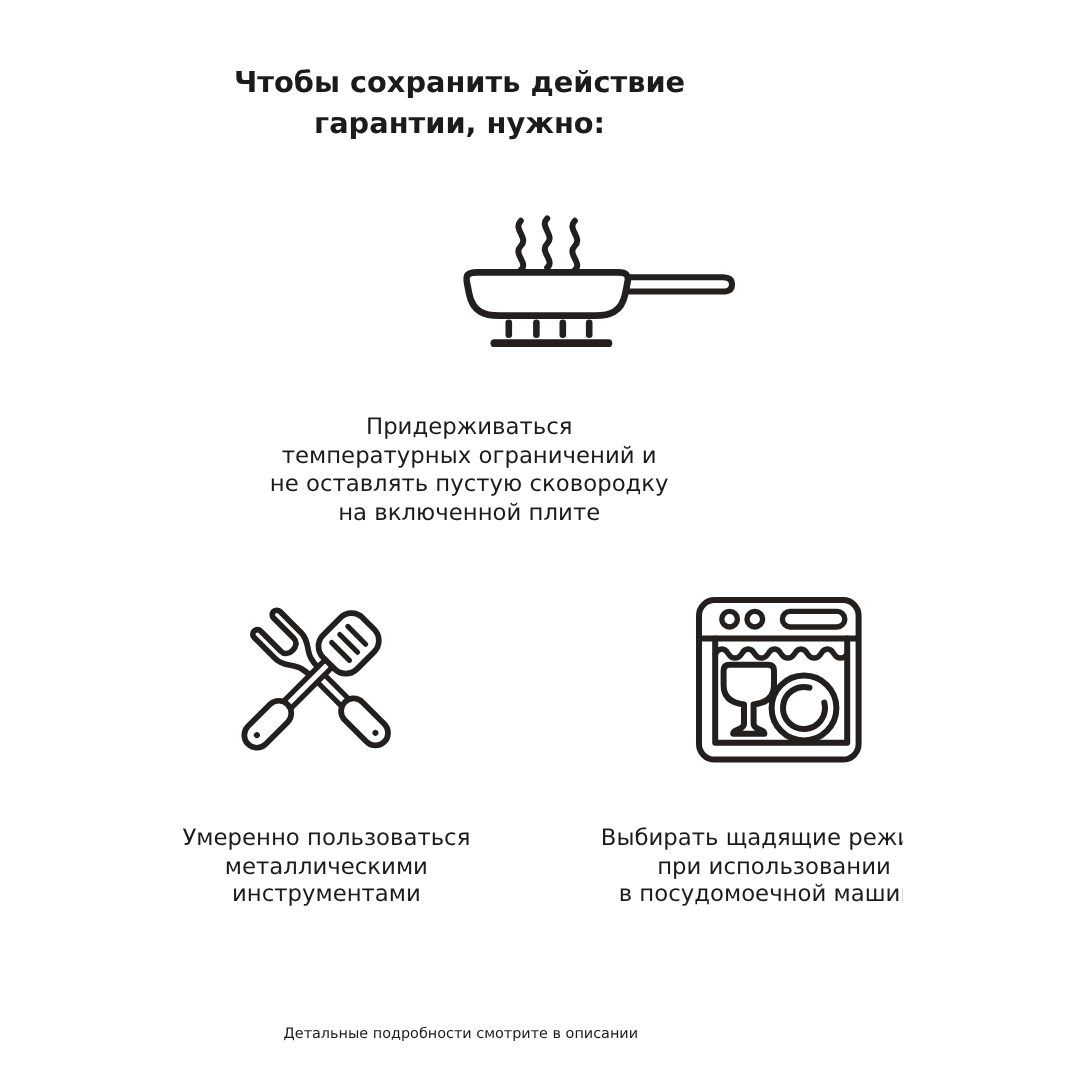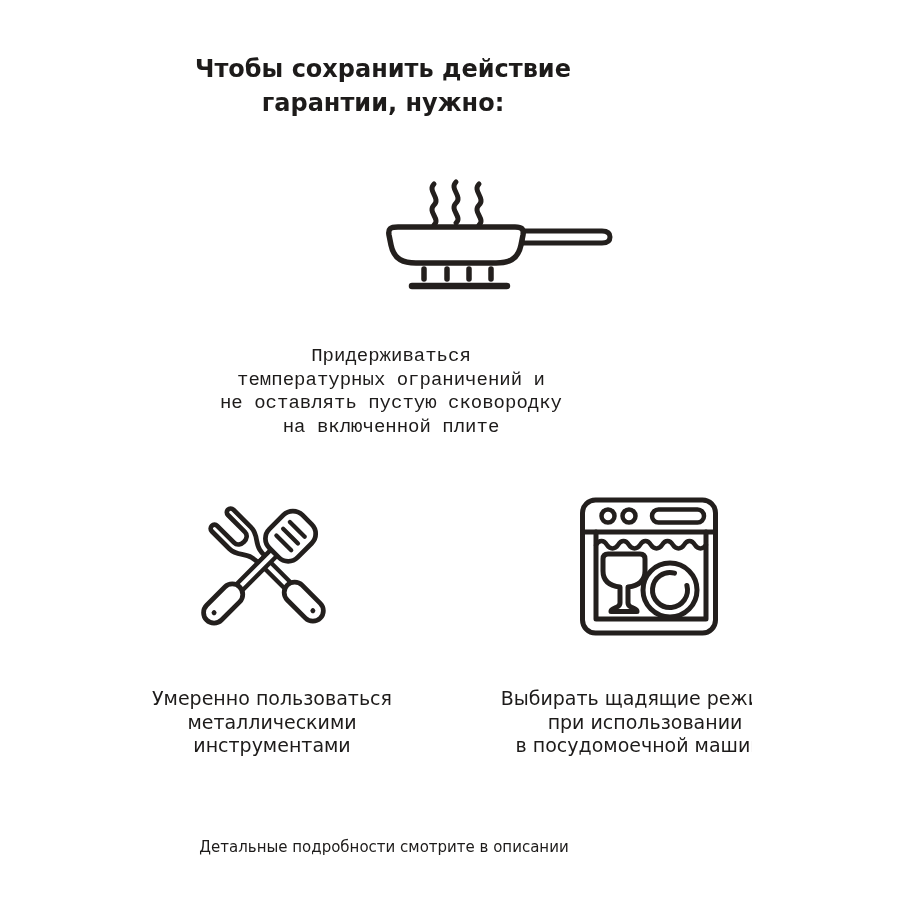--- a/index.html
+++ b/index.html
@@ -17,28 +17,28 @@
     text-align:center;
     font-size:24px;line-height:34px;font-weight:600;
     white-space:pre-line;
   }
   .caption{
     position:absolute;margin:0;
     text-align:center;
     font-size:19px;line-height:23.5px;font-weight:400;
     white-space:pre-line;
   }
-  .cap1{top:345px;left:0;right:0;padding-left:30px;font-family:Liberation Mono, monospace;}
+  .cap1{top:345px;left:0;right:0;padding-left:30px;}
   .cap2{top:687px;left:92px;width:360px;}
   .cap3{top:687px;left:465px;width:360px;}
   .footer-note{
-    position:absolute;top:837px;left:0;right:0;margin:0;
+    position:absolute;top:837px;left:0;right:0;margin:14px;
     padding-left:16px;
     text-align:center;
-    font-size:15px;line-height:20px;font-weight:400;
+    font-size:12px;line-height:20px;font-weight:400;
     white-space:pre-line;
   }
   .icon{position:absolute;color:var(--ink,#231f1d);}
   .icon-pan{left:386px;top:176px;width:230px;height:115px;}
   .icon-utensils{left:192px;top:487px;width:162px;height:162px;}
   .icon-dishwasher{left:580px;top:497px;width:140px;height:142px;}
 </style>
 </head>
 <body>
 

